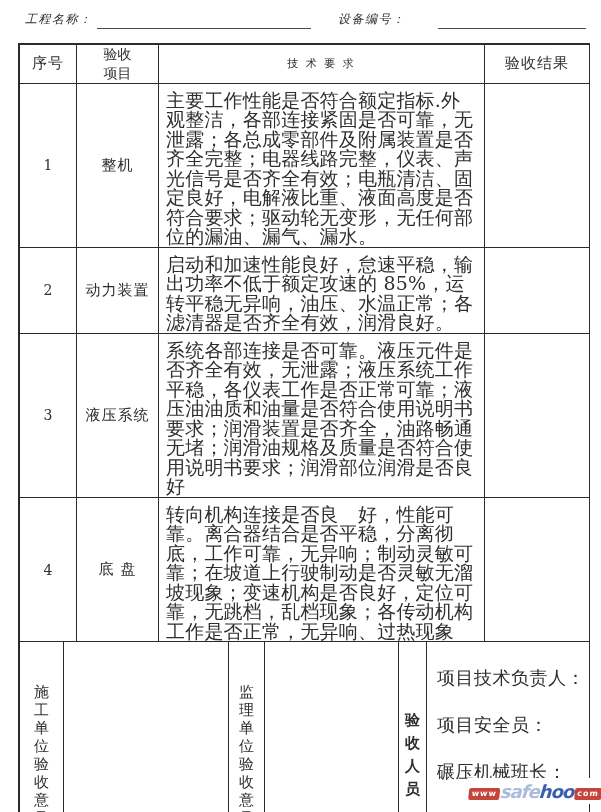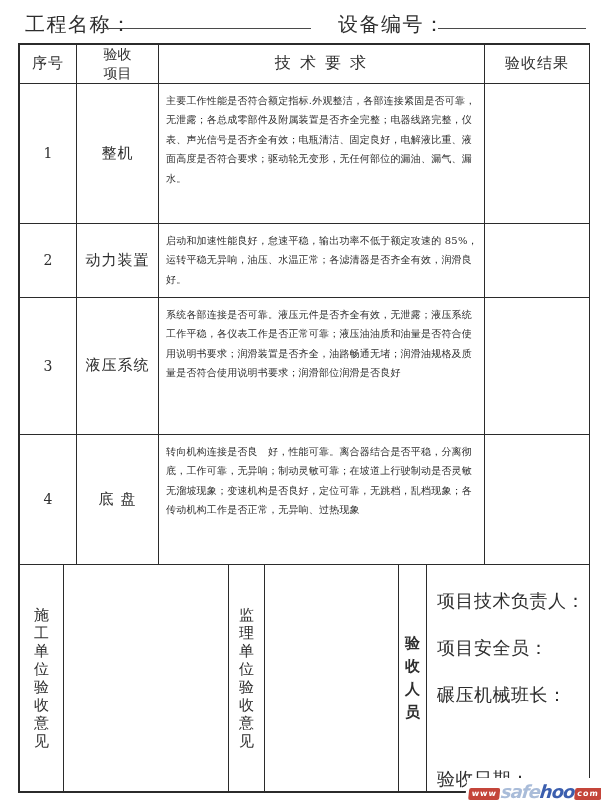--- a/index.html
+++ b/index.html
@@ -3,39 +3,39 @@
 <meta charset="utf-8">
 <style>
   html,body{margin:0;padding:0;}
   body{
     width:601px;height:812px;background:#ffffff;position:relative;
     font-family:"DejaVu Serif","DejaVu Sans",serif;color:#2e2e2e;
     overflow:hidden;
   }
   .abs{position:absolute;}
   
-  .top-label{font-size:20px;letter-spacing:1.5px;white-space:nowrap;}
+  .top-label{font-size:12px;letter-spacing:1.5px;white-space:nowrap;font-style:italic;}
   .blank-line{border-bottom:1.5px solid #4a4a4a;height:16px;}
   
   .tbl-wrap{
     position:absolute;left:18px;top:43px;width:570px;
     border:1px solid #2b2b2b;background:#fff;
   }
   table{border-collapse:collapse;table-layout:fixed;width:570px;}
   td,th{border:1px solid #2b2b2b;padding:0;font-weight:normal;overflow:hidden;}
   table.bottom td{border-top:none;}
   .c-center{text-align:center;vertical-align:middle;}
   .hdr{font-size:15px;letter-spacing:1px;}
-  .hdr-req{font-size:16px;letter-spacing:2px;margin-top:16px;}
+  .hdr-req{font-size:11px;letter-spacing:2px;margin-top:16px;}
   .num{font-size:14px;text-align:center;vertical-align:middle;}
   .item{font-size:15px;text-align:center;vertical-align:middle;letter-spacing:1px;white-space:nowrap;margin-left:40px;}
   .wrap2{width:2.35em;margin:0 auto;word-break:break-all;line-height:1.35;font-size:14px;text-align:center;}
   .req{
     vertical-align:top;text-align:left;
-    padding:7px 5px 0 7px;font-size:10px;line-height:19.5px;
+    padding:7px 5px 0 7px;font-size:19px;line-height:19.5px;
     word-break:break-all;letter-spacing:0.2px;
   }
   .vlabel{vertical-align:middle;text-align:center;}
   .vtext{width:1.1em;margin:0 auto;word-break:break-all;font-size:15px;line-height:18px;text-align:center;}
   .vtext.short{line-height:23px;font-weight:bold;}
   .names{vertical-align:top;text-align:left;padding:24px 0 0 10px;font-size:18px;letter-spacing:0.5px;}
   .names p{margin:0;white-space:nowrap;}
   .names p.gap1{margin-top:23px;}
   .names p.gap2{margin-top:60px;}
   

